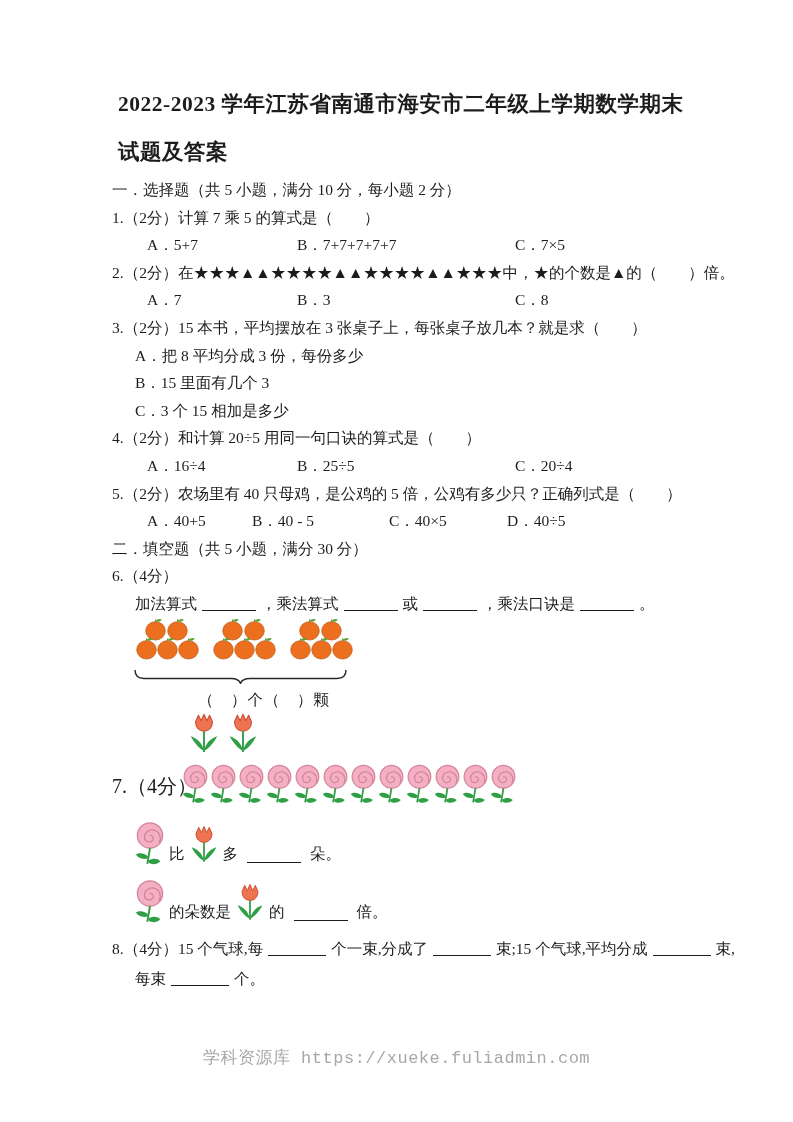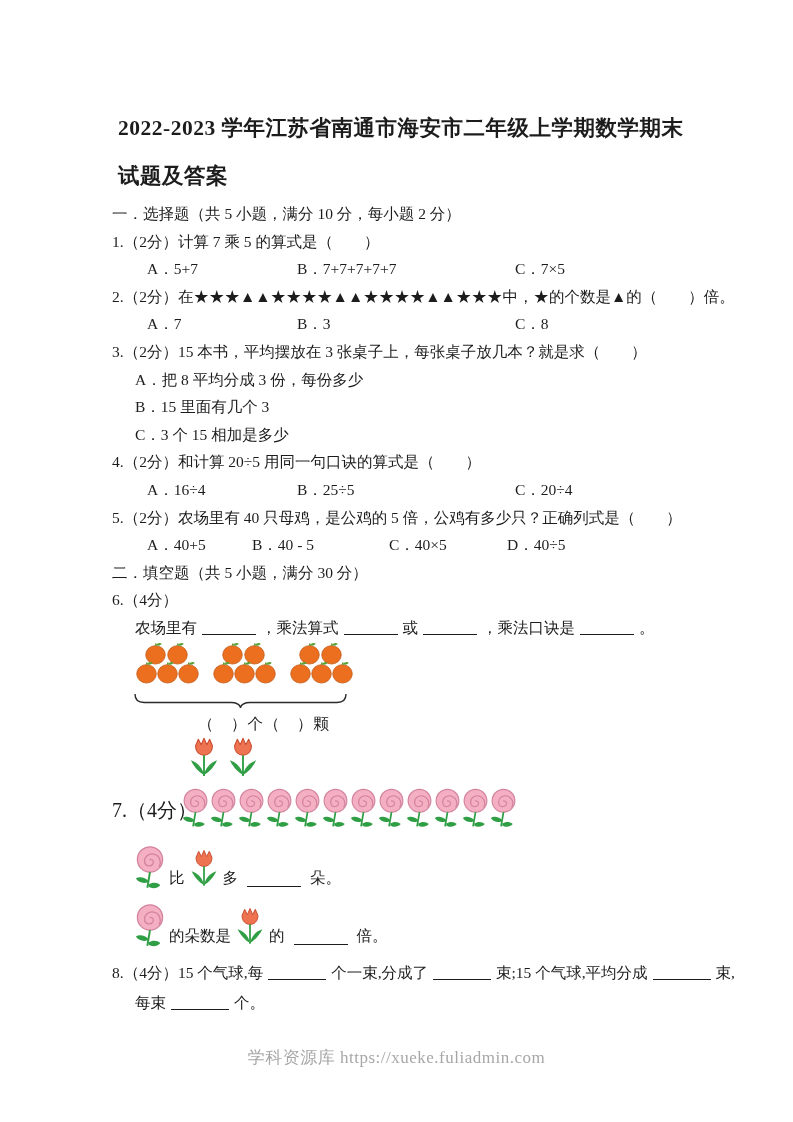--- a/index.html
+++ b/index.html
@@ -1,21 +1,21 @@
 <!DOCTYPE html>
 <html><head>
 <meta charset="utf-8">
 <style>
   html,body{margin:0;padding:0}
   body{
     width:793px;height:1122px;background:#ffffff;position:relative;overflow:hidden;
     font-family:"Liberation Serif","DejaVu Serif",serif;color:#1c1c1c;
   }
   .doc{position:absolute;left:0;top:0;width:688px;box-sizing:border-box;
-       padding:104px 40px 0 112px;}
+       padding:80px 40px 0 112px;}
   .title{font-size:21.5px;font-weight:bold;line-height:48px;margin-left:6px;
          letter-spacing:0.5px;white-space:nowrap}
   .row{font-size:15.5px;line-height:27.6px;white-space:nowrap}
   .opts{display:flex;margin-left:35px}
   .optrow3 .c1{width:150px}
   .optrow3 .c2{width:218px}
   .optrow4 .c1{width:105px}
   .optrow4 .c2{width:137px}
   .optrow4 .c3{width:118px}
   .indent{margin-left:23px}
@@ -42,21 +42,21 @@
   .cmpline{display:flex;align-items:flex-end;margin-left:23px;height:48px;margin-top:10px}
   .cmpline .t{font-size:15.5px;line-height:18px;padding:0 4px 5px 4px;white-space:nowrap}
   .rose-lg{width:30px;height:47px}
   .tulip-lg{width:30px;height:46px}
   .cmpline .blank{margin-bottom:7px}
   
   .q8row{font-size:15.5px;line-height:30px;white-space:nowrap}
   .q8row.first{margin-top:8px}
   
   .footer{position:absolute;left:0;top:1046px;width:793px;text-align:center;
-          font-family:Liberation Serif, serif;
+          font-family:Liberation Mono, monospace;
           font-size:17px;letter-spacing:0.5px}
   .hiddefs{position:absolute;width:0;height:0;overflow:hidden}
 </style>
 </head>
 <body>
 
 <svg class="hiddefs" xmlns="http://www.w3.org/2000/svg" aria-hidden="true">
   <symbol id="orange-sym" viewBox="0 0 24 24">
     <ellipse cx="12" cy="13.4" rx="10.2" ry="9.6" fill="#EC6F20" stroke="#C05510" stroke-width="0.8"></ellipse>
     <path d="M12,3.8 L12.6,1.6" stroke="#5A8F29" stroke-width="1.5" fill="none"></path>
@@ -117,21 +117,21 @@
     <span class="c1">A．40+5</span>
     <span class="c2">B．40 - 5</span>
     <span class="c3">C．40×5</span>
     <span>D．40÷5</span>
   </div>
 
   <div class="row">二．填空题（共 5 小题，满分 30 分）</div>
 
   <div class="row">6.（4分）</div>
   <div class="row indent">
-    <span>农场里有</span><span class="blank"></span><span>，乘法算式</span><span class="blank"></span><span>或</span><span class="blank"></span><span>，乘法口诀是</span><span class="blank"></span><span>。</span>
+    <span>加法算式</span><span class="blank"></span><span>，乘法算式</span><span class="blank"></span><span>或</span><span class="blank"></span><span>，乘法口诀是</span><span class="blank"></span><span>。</span>
   </div>
 
   <div class="orange-figure">
     <div class="orange-groups">
       <div class="orange-group">
         <svg class="orange o1" viewBox="0 0 24 24">
             <use href="#orange-sym"></use>
           </svg>
         <svg class="orange o2" viewBox="0 0 24 24">
             <use href="#orange-sym"></use>

